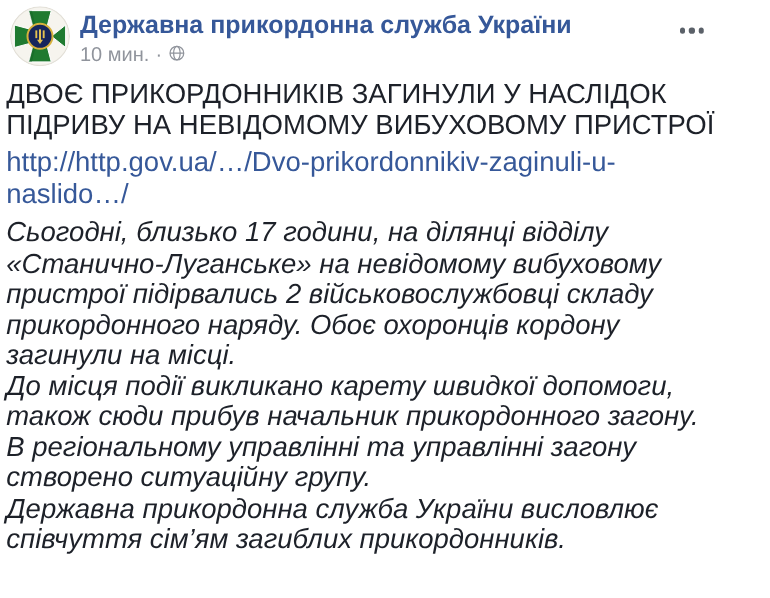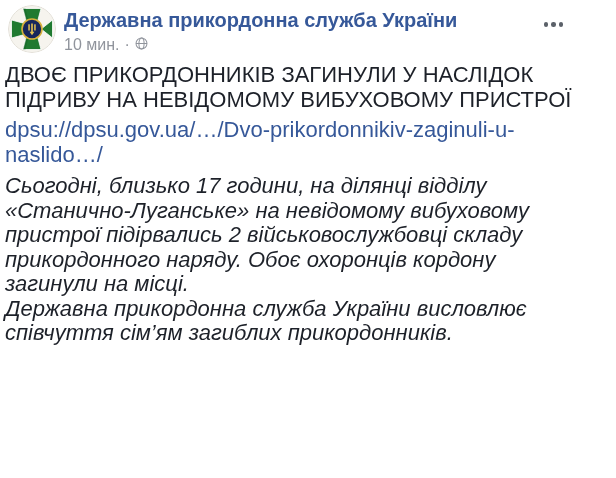--- a/index.html
+++ b/index.html
@@ -141,20 +141,21 @@
       <span class="dot"></span>
       <span class="dot"></span>
       <span class="dot"></span>
     </div>
   </div>
 
   <div class="content">
     <p class="headline">ДВОЄ ПРИКОРДОННИКІВ ЗАГИНУЛИ У НАСЛІДОК ПІДРИВУ НА НЕВІДОМОМУ ВИБУХОВОМУ ПРИСТРОЇ</p>
 
     <p class="link-line">
-      <a class="post-link" href="#">dpsu://dpsu.gov.ua/…/Dvo-prikordonnikiv-zaginuli-u-naslido…/</a>
+      <a class="post-link" href="#">http://http.gov.ua/…/Dvo-prikordonnikiv-zaginuli-u-naslido…/</a>
     </p>
 
     <p class="body-par">Сьогодні, близько 17 години, на ділянці відділу «Станично-Луганське» на невідомому вибуховому пристрої підірвались 2 військовослужбовці складу прикордонного наряду. Обоє охоронців кордону загинули на місці.</p>
+    <p class="body-par">До місця події викликано карету швидкої допомоги, також сюди прибув начальник прикордонного загону. В регіональному управлінні та управлінні загону створено ситуаційну групу.</p>
     <p class="body-par">Державна прикордонна служба України висловлює співчуття сім’ям загиблих прикордонників.</p>
   </div>
 
 </div>
 
 </body></html>

